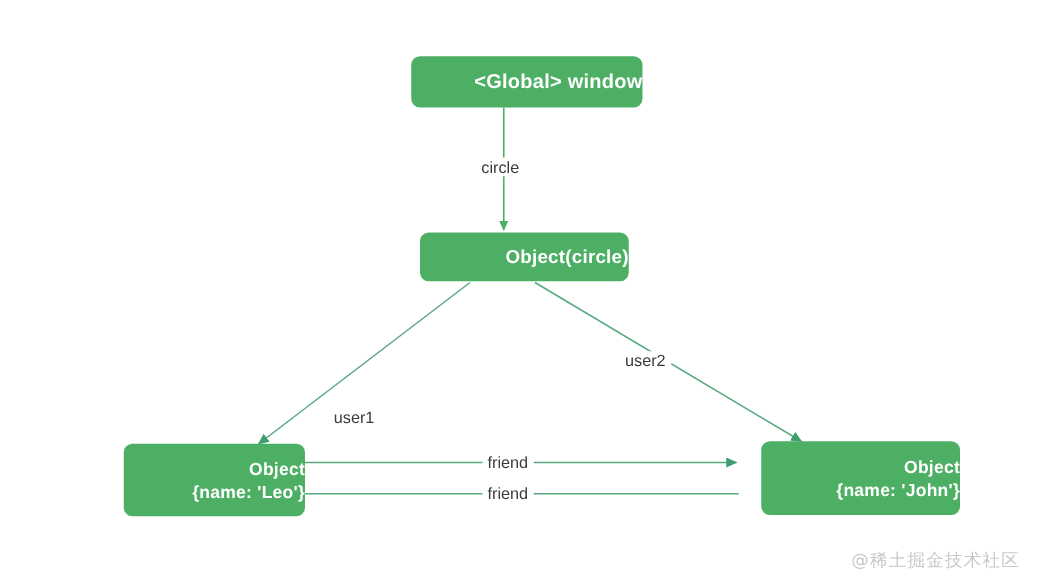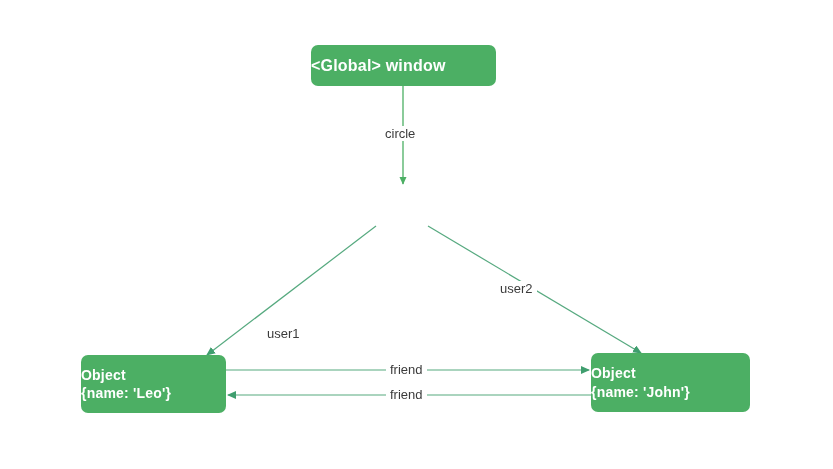--- a/index.html
+++ b/index.html
@@ -24,28 +24,29 @@
     width: 833px;
     height: 469px;
   }
   .node {
     position: absolute;
     background: #4caf64;
     color: #ffffff;
     border-radius: 7px;
     display: flex;
     flex-direction: column;
-    align-items: flex-start;
+    align-items: flex-end;
     justify-content: center;
     font-weight: bold;
     letter-spacing: 0.2px;
     text-align: center;
     line-height: 1.32;
     box-sizing: border-box;
     z-index: 2;
+    margin-left: 18px;
   }
   #node-global {
     left: 311px;
     top: 45px;
     width: 185px;
     height: 41px;
     font-size: 16px;
   }
   #node-circle {
     left: 318px;
@@ -120,31 +121,35 @@
 
     <line x1="226" y1="370" x2="589" y2="370" stroke="#56a97f" stroke-width="1.2" marker-end="url(#arrow-teal)"></line>
 
     <line x1="591" y1="395" x2="228" y2="395" stroke="#56a97f" stroke-width="1.2" marker-end="url(#arrow-teal)"></line>
   </svg>
 
   <div class="node" id="node-global">
     <span>&lt;Global&gt; window</span>
   </div>
 
+  <div class="node" id="node-circle">
+    <span>Object(circle)</span>
+  </div>
 
   <div class="node" id="node-leo">
     <span class="line1">Object</span>
     <span class="line2">{name: 'Leo'}</span>
   </div>
 
   <div class="node" id="node-john">
     <span class="line1">Object</span>
     <span class="line2">{name: 'John'}</span>
   </div>
 
   <div class="edge-label" id="label-circle">circle</div>
   <div class="edge-label" id="label-user1">user1</div>
   <div class="edge-label" id="label-user2">user2</div>
   <div class="edge-label" id="label-friend-top">friend</div>
   <div class="edge-label" id="label-friend-bottom">friend</div>
 
+  <div id="watermark">@稀土掘金技术社区</div>
 
 </div>
 
 </body></html>

